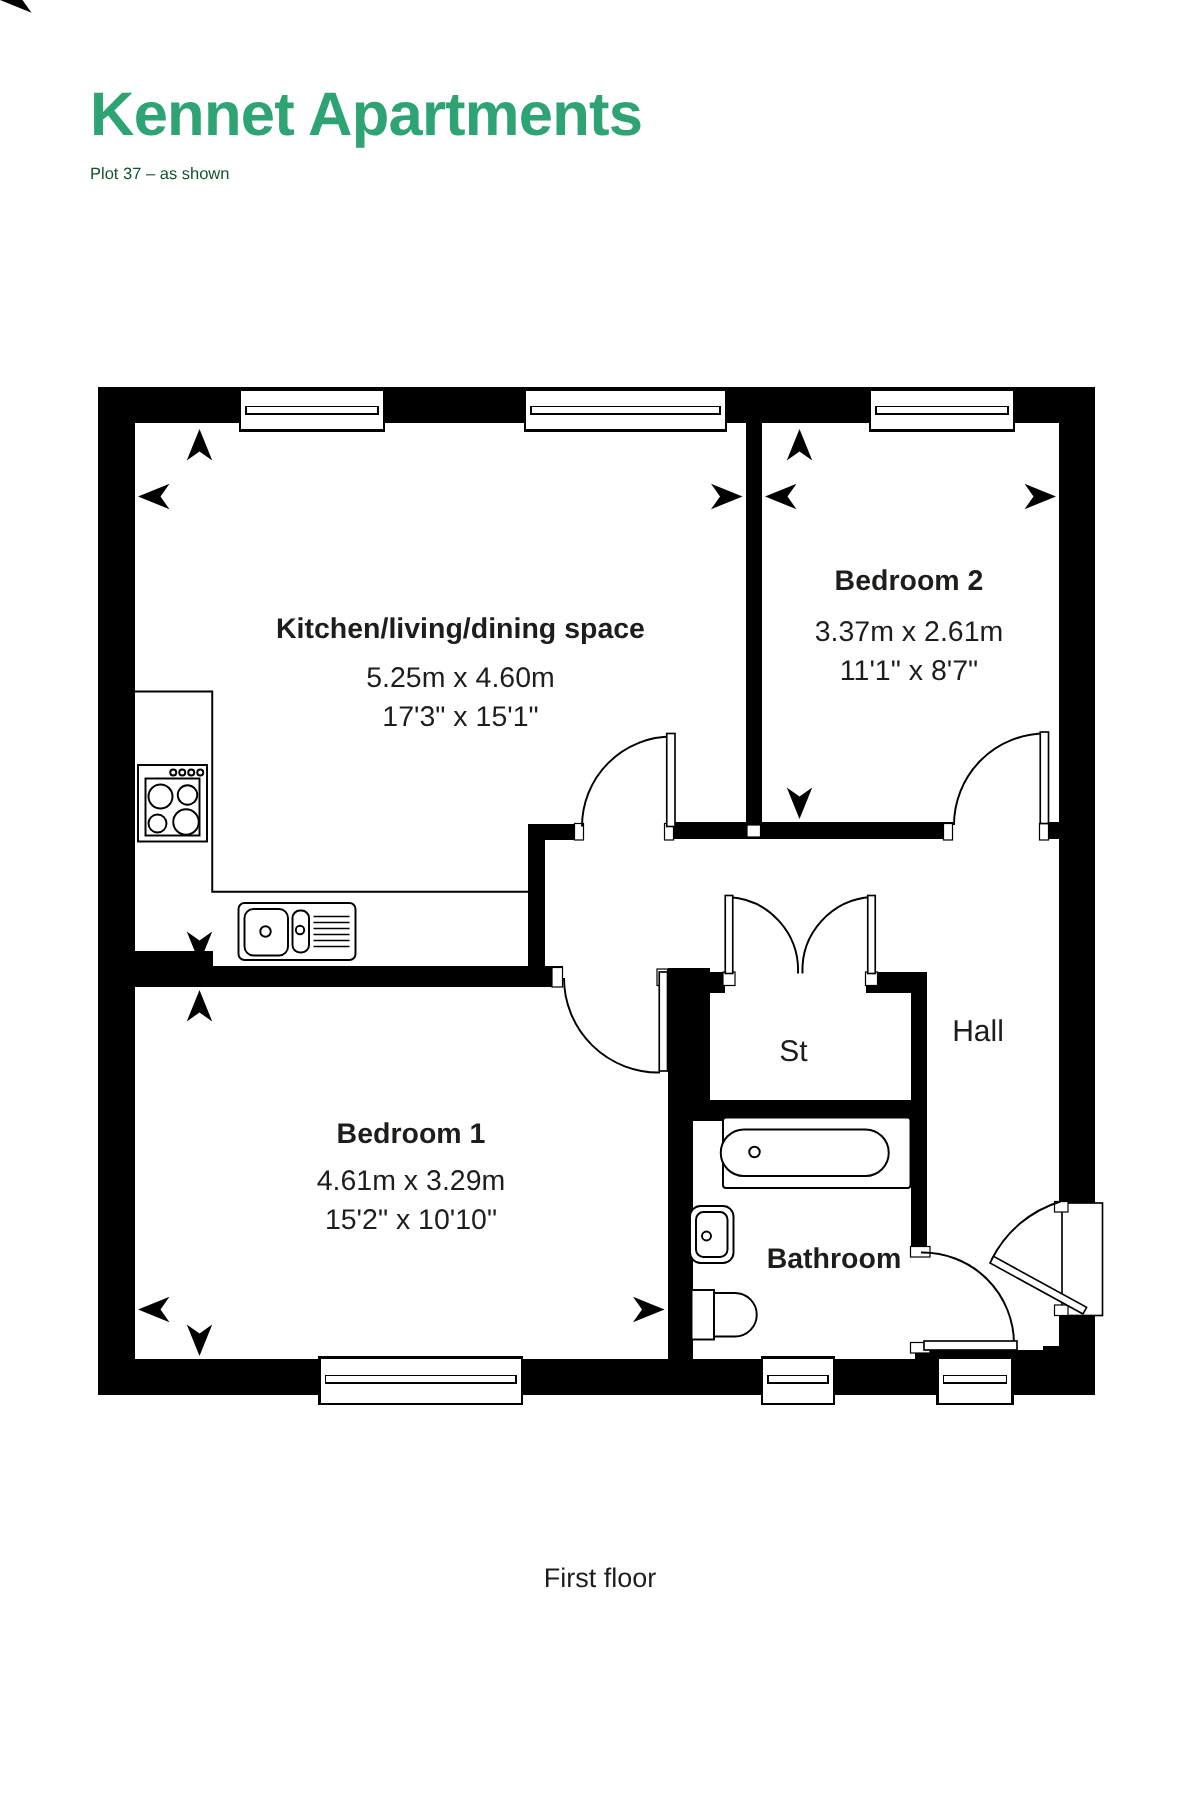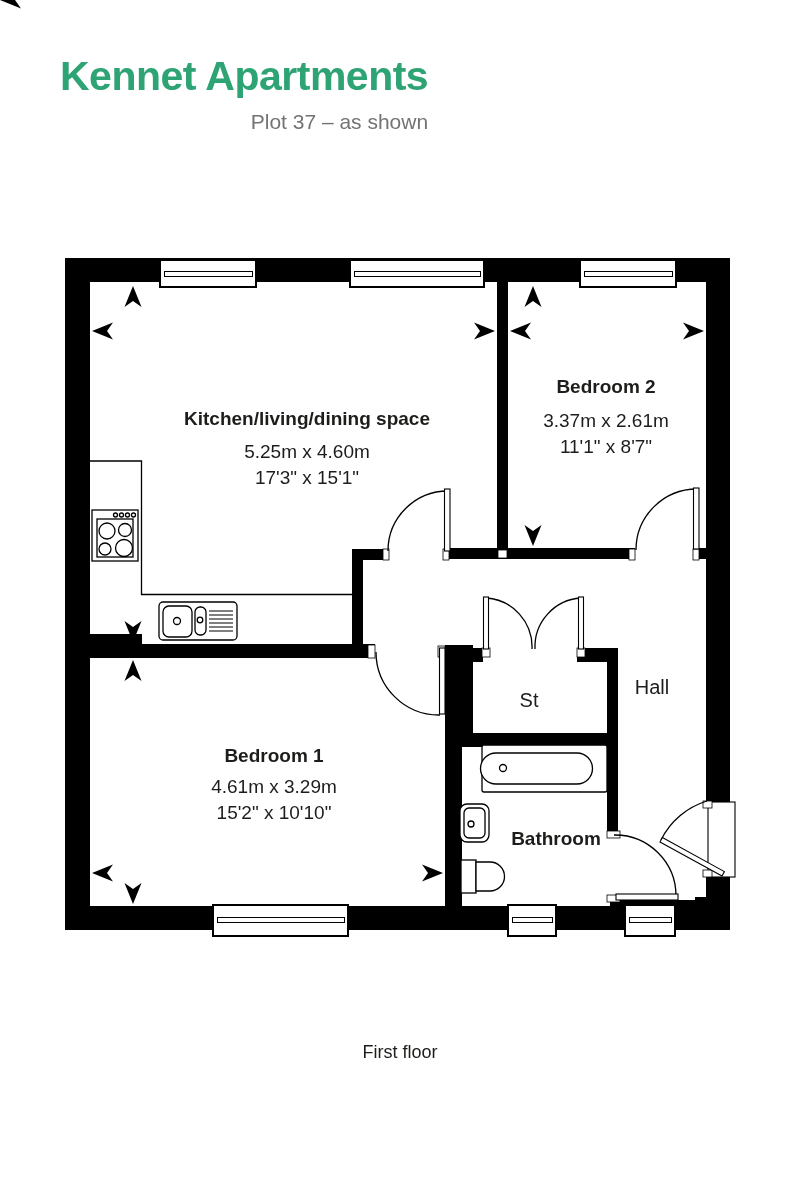--- a/index.html
+++ b/index.html
@@ -1,20 +1,20 @@
 <!DOCTYPE html>
 <html><head>
 <meta charset="utf-8">
 <style>
   html,body{margin:0;padding:0;background:#fff;}
   .page{position:relative;width:800px;height:1200px;background:#ffffff;overflow:hidden;
         font-family:"Liberation Sans",sans-serif;color:#1d1d1b;}
   .hdr{position:absolute;left:60px;top:56px;}
   .hdr h1{margin:0;font-size:41px;line-height:1.0;font-weight:700;letter-spacing:-0.5px;color:#2ea374;}
-  .hdr p{margin:13px 0 0 0;font-size:21px;color:#737373;text-align:right;}
+  .hdr p{margin:13px 0 0 0;font-size:11px;color:#14532d;}
   svg{position:absolute;left:0;top:0;}
   .wall{fill:#000;}
   .ln{stroke:#000;fill:none;stroke-width:1.3px;}
   .fix{stroke:#000;fill:#fff;stroke-width:1.3px;}
   .jamb{fill:#fff;stroke:#000;stroke-width:0.8px;}
   .winbox{fill:#fff;stroke:#000;stroke-width:1.4px;}
   .winglz{fill:#fff;stroke:#000;stroke-width:1px;}
   .leaf{fill:#fff;stroke:#000;stroke-width:1.1px;}
   .arrow{fill:#000;}
   text{fill:#1d1d1b;}

